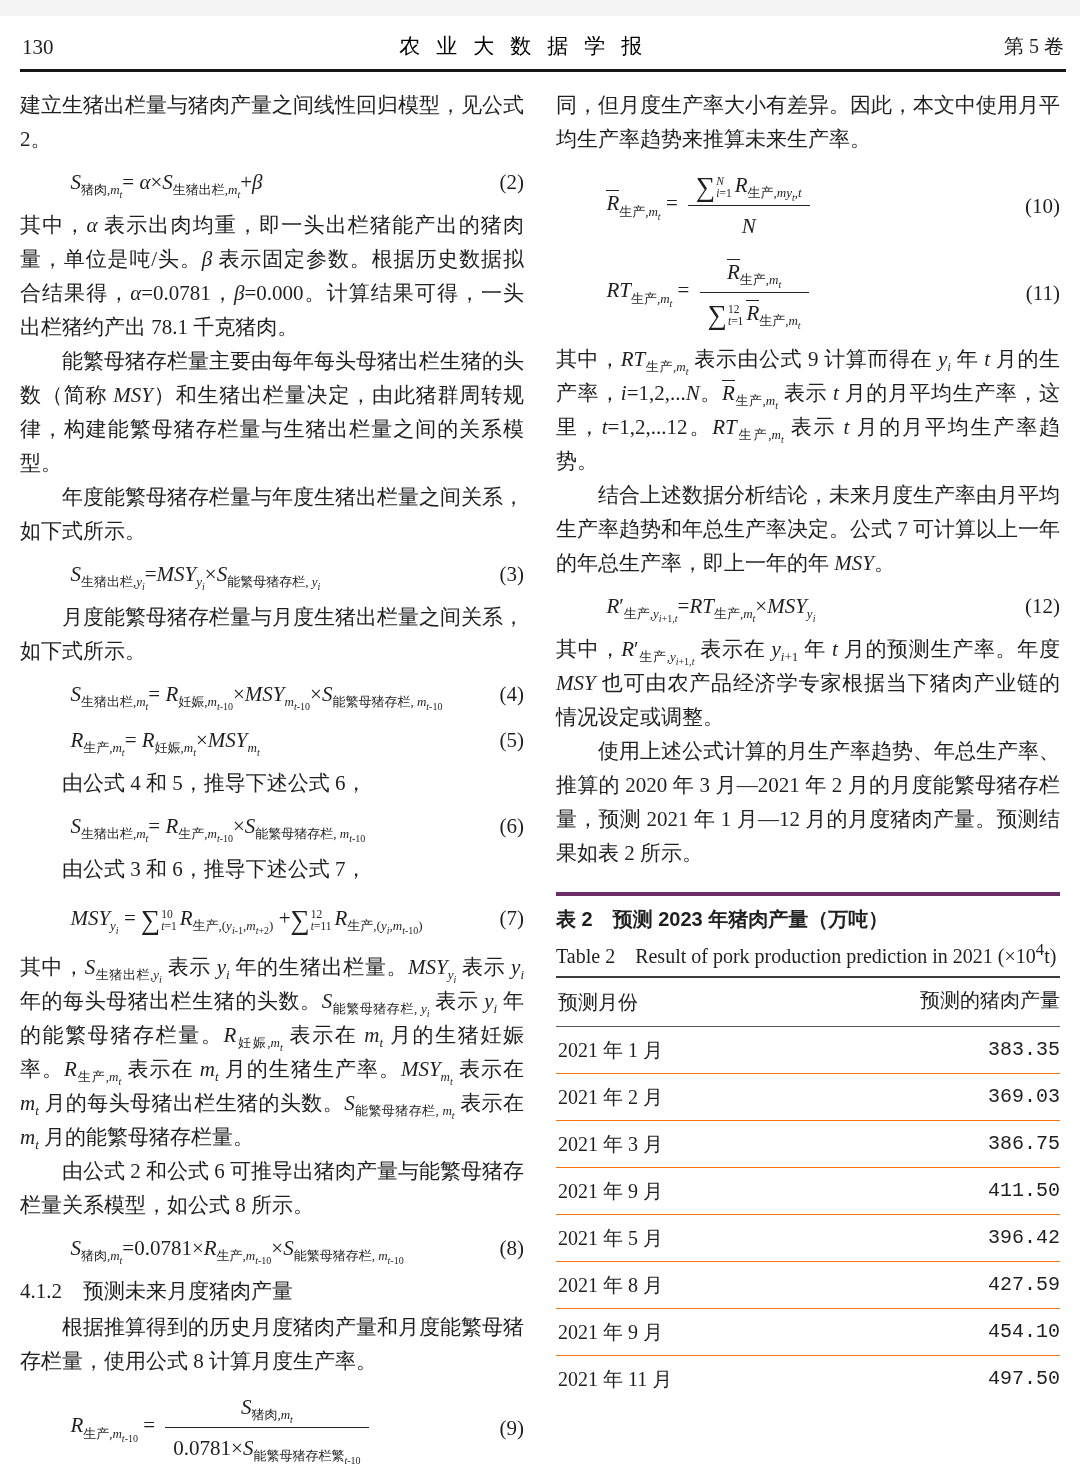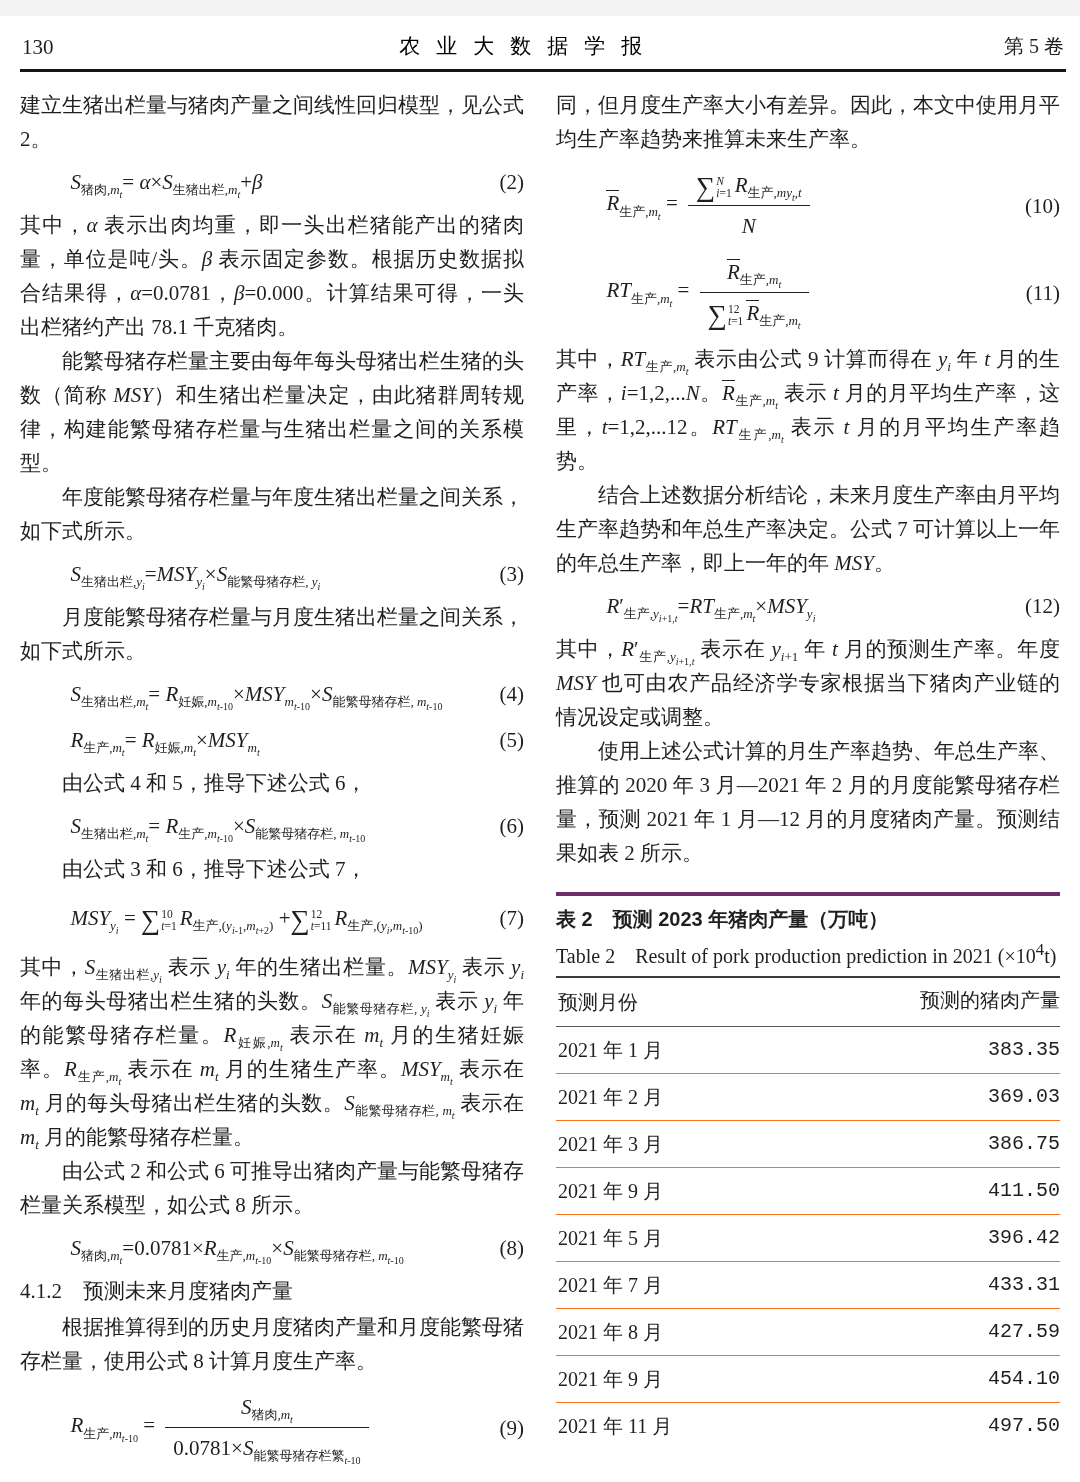--- a/index.html
+++ b/index.html
@@ -208,24 +208,20 @@
               </tr>
             <tr>
                 <td>2021 年 9 月</td>
                 <td class="val">411.50</td>
               </tr>
             <tr>
                 <td>2021 年 5 月</td>
                 <td class="val">396.42</td>
               </tr>
             <tr>
-                <td>2021 年 7 月</td>
-                <td class="val">433.31</td>
-              </tr>
-            <tr>
                 <td>2021 年 8 月</td>
                 <td class="val">427.59</td>
               </tr>
             <tr>
                 <td>2021 年 9 月</td>
                 <td class="val">454.10</td>
               </tr>
             <tr>
                 <td>2021 年 11 月</td>
                 <td class="val">497.50</td>

